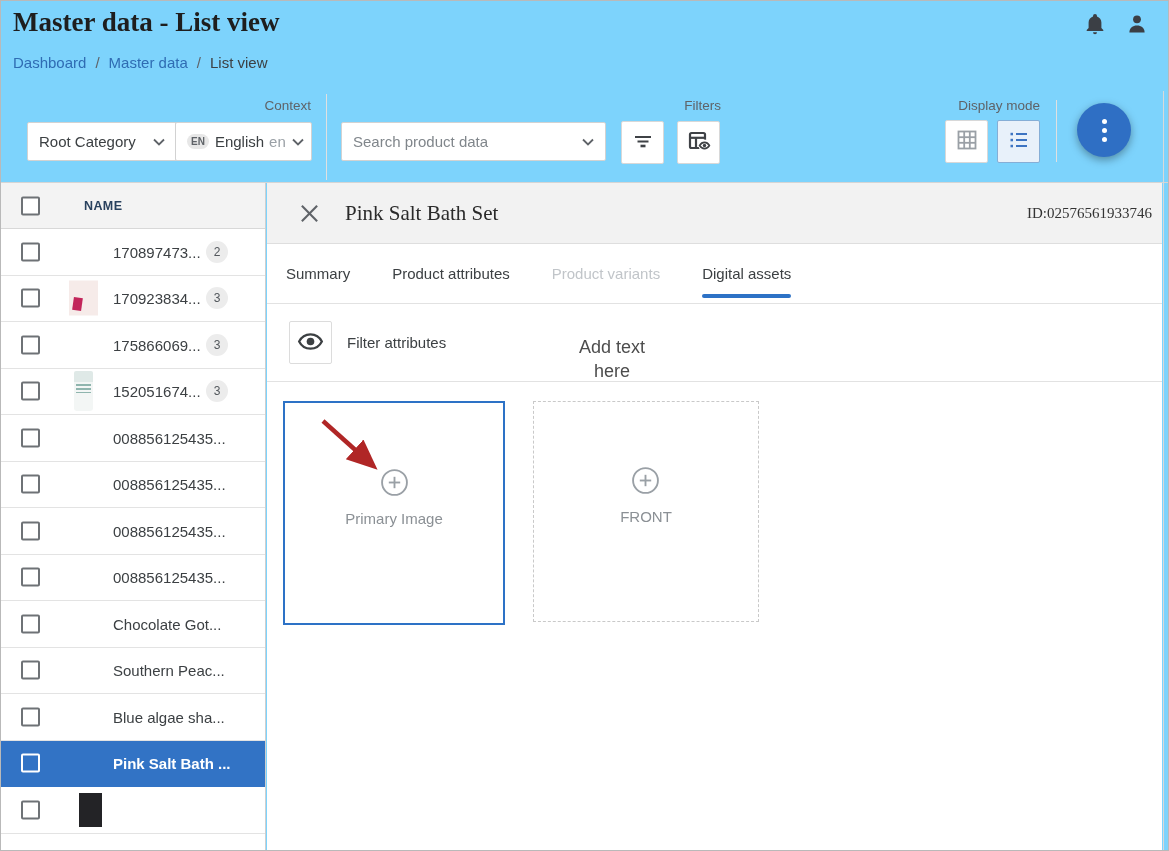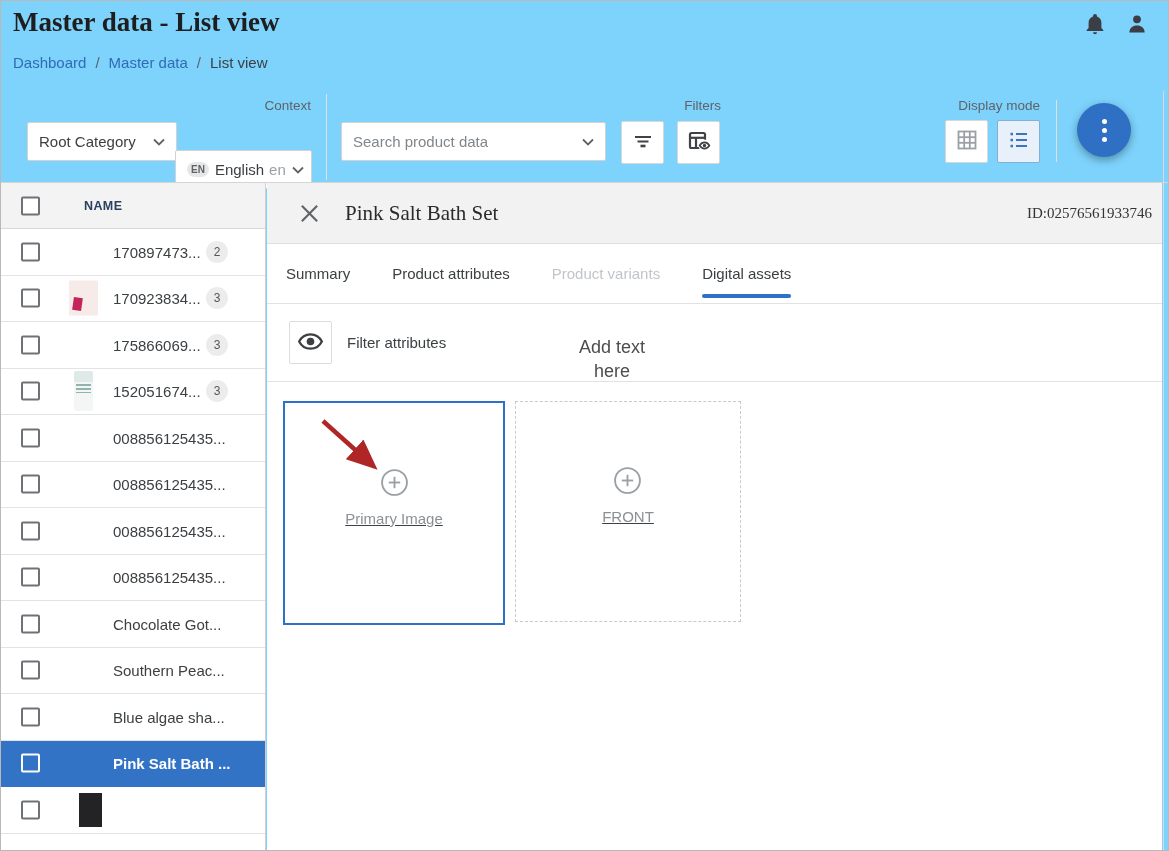--- a/index.html
+++ b/index.html
@@ -22,21 +22,21 @@
   .crumb-sep{color:#5f6368;}
   
   .toolbar{position:absolute;left:0;top:90px;width:100%;height:91px;}
   .group-label{position:absolute;top:7px;font-size:13.5px;color:#5f6368;text-align:right;}
   .lbl-context{left:10px;width:300px;}
   .lbl-filters{left:340px;width:380px;}
   .lbl-display{left:944px;width:95px;}
   .select{position:absolute;top:31px;height:39px;box-sizing:border-box;border:1px solid #d2d2d2;border-radius:2px;
     background:#fff;display:flex;align-items:center;padding:0 11px;font-size:15px;color:#3c4043;cursor:pointer;}
   .sel-category{left:26px;width:150px;}
-  .sel-language{left:174px;width:137px;margin-top:28px;}
+  .sel-language{left:174px;width:137px;}
   .sel-search{left:340px;width:265px;}
   .sel-search .ph{color:#80868b;}
   .select .chev{margin-left:auto;display:inline-flex;}
   .lang-badge{background:#e7e7e7;color:#5f6368;font-size:10px;font-weight:bold;
     padding:2px 4px;border-radius:8px;margin-right:6px;}
   .lang-code{color:#9aa0a6;margin-left:5px;margin-right:6px;}
   .vdivider{position:absolute;width:1px;background:#e0e0e0;}
   .d1{left:325px;top:3px;height:86px;}
   .d2{left:1055px;top:9px;height:62px;}
   .icon-btn{position:absolute;top:30px;width:43px;height:43px;box-sizing:border-box;border:1px solid #d8d8d8;
@@ -92,23 +92,23 @@
     background:none;border:none;padding:0;cursor:pointer;font-family:inherit;}
   .tab.disabled{color:#c1c5c9;cursor:default;}
   .tab.active::after{content:"";position:absolute;left:0;right:0;bottom:5px;height:4px;border-radius:2px;background:var(--accent-blue);}
   .filter-row{position:relative;height:78px;border-bottom:1px solid #e2e2e2;box-sizing:border-box;}
   .eye-btn{position:absolute;left:22px;top:17px;width:43px;height:43px;box-sizing:border-box;
     border:1px solid #dcdcdc;border-radius:2px;background:#fff;display:flex;align-items:center;justify-content:center;cursor:pointer;padding:0;}
   .filter-attr-label{position:absolute;left:80px;top:38px;transform:translateY(-50%);font-size:15px;color:#3c4043;}
   .annotation{position:absolute;left:295px;top:152px;width:100px;text-align:center;
     font-size:18px;line-height:24px;color:#4d4d4d;z-index:5;}
   .asset-card{position:absolute;top:218px;box-sizing:border-box;background:#fff;cursor:pointer;
-    display:flex;align-items:center;justify-content:center;text-decoration:underline;}
+    display:flex;align-items:center;justify-content:center;}
   .card-primary{left:16px;width:222px;height:224px;border:2px solid var(--accent-blue);}
-  .card-front{left:248px;width:226px;height:221px;border:1px dashed #c9c9c9;}
+  .card-front{left:266px;width:226px;height:221px;border:1px dashed #c9c9c9;}
   .asset-inner{display:flex;flex-direction:column;align-items:center;transform:translateY(-16px);}
   .asset-label{margin-top:9px;font-size:15px;color:#8b9095;}
   .red-arrow{position:absolute;left:28px;top:10px;pointer-events:none;}
 </style>
 </head>
 <body>
 
 <div class="page" style="--accent-blue: #2d72c6; --selected-row: #3273c5; --fab-blue: #2f6fc4; --link-blue: #2f6cb3; --arrow-red: #b02626;">
 
   <header class="app-header">

